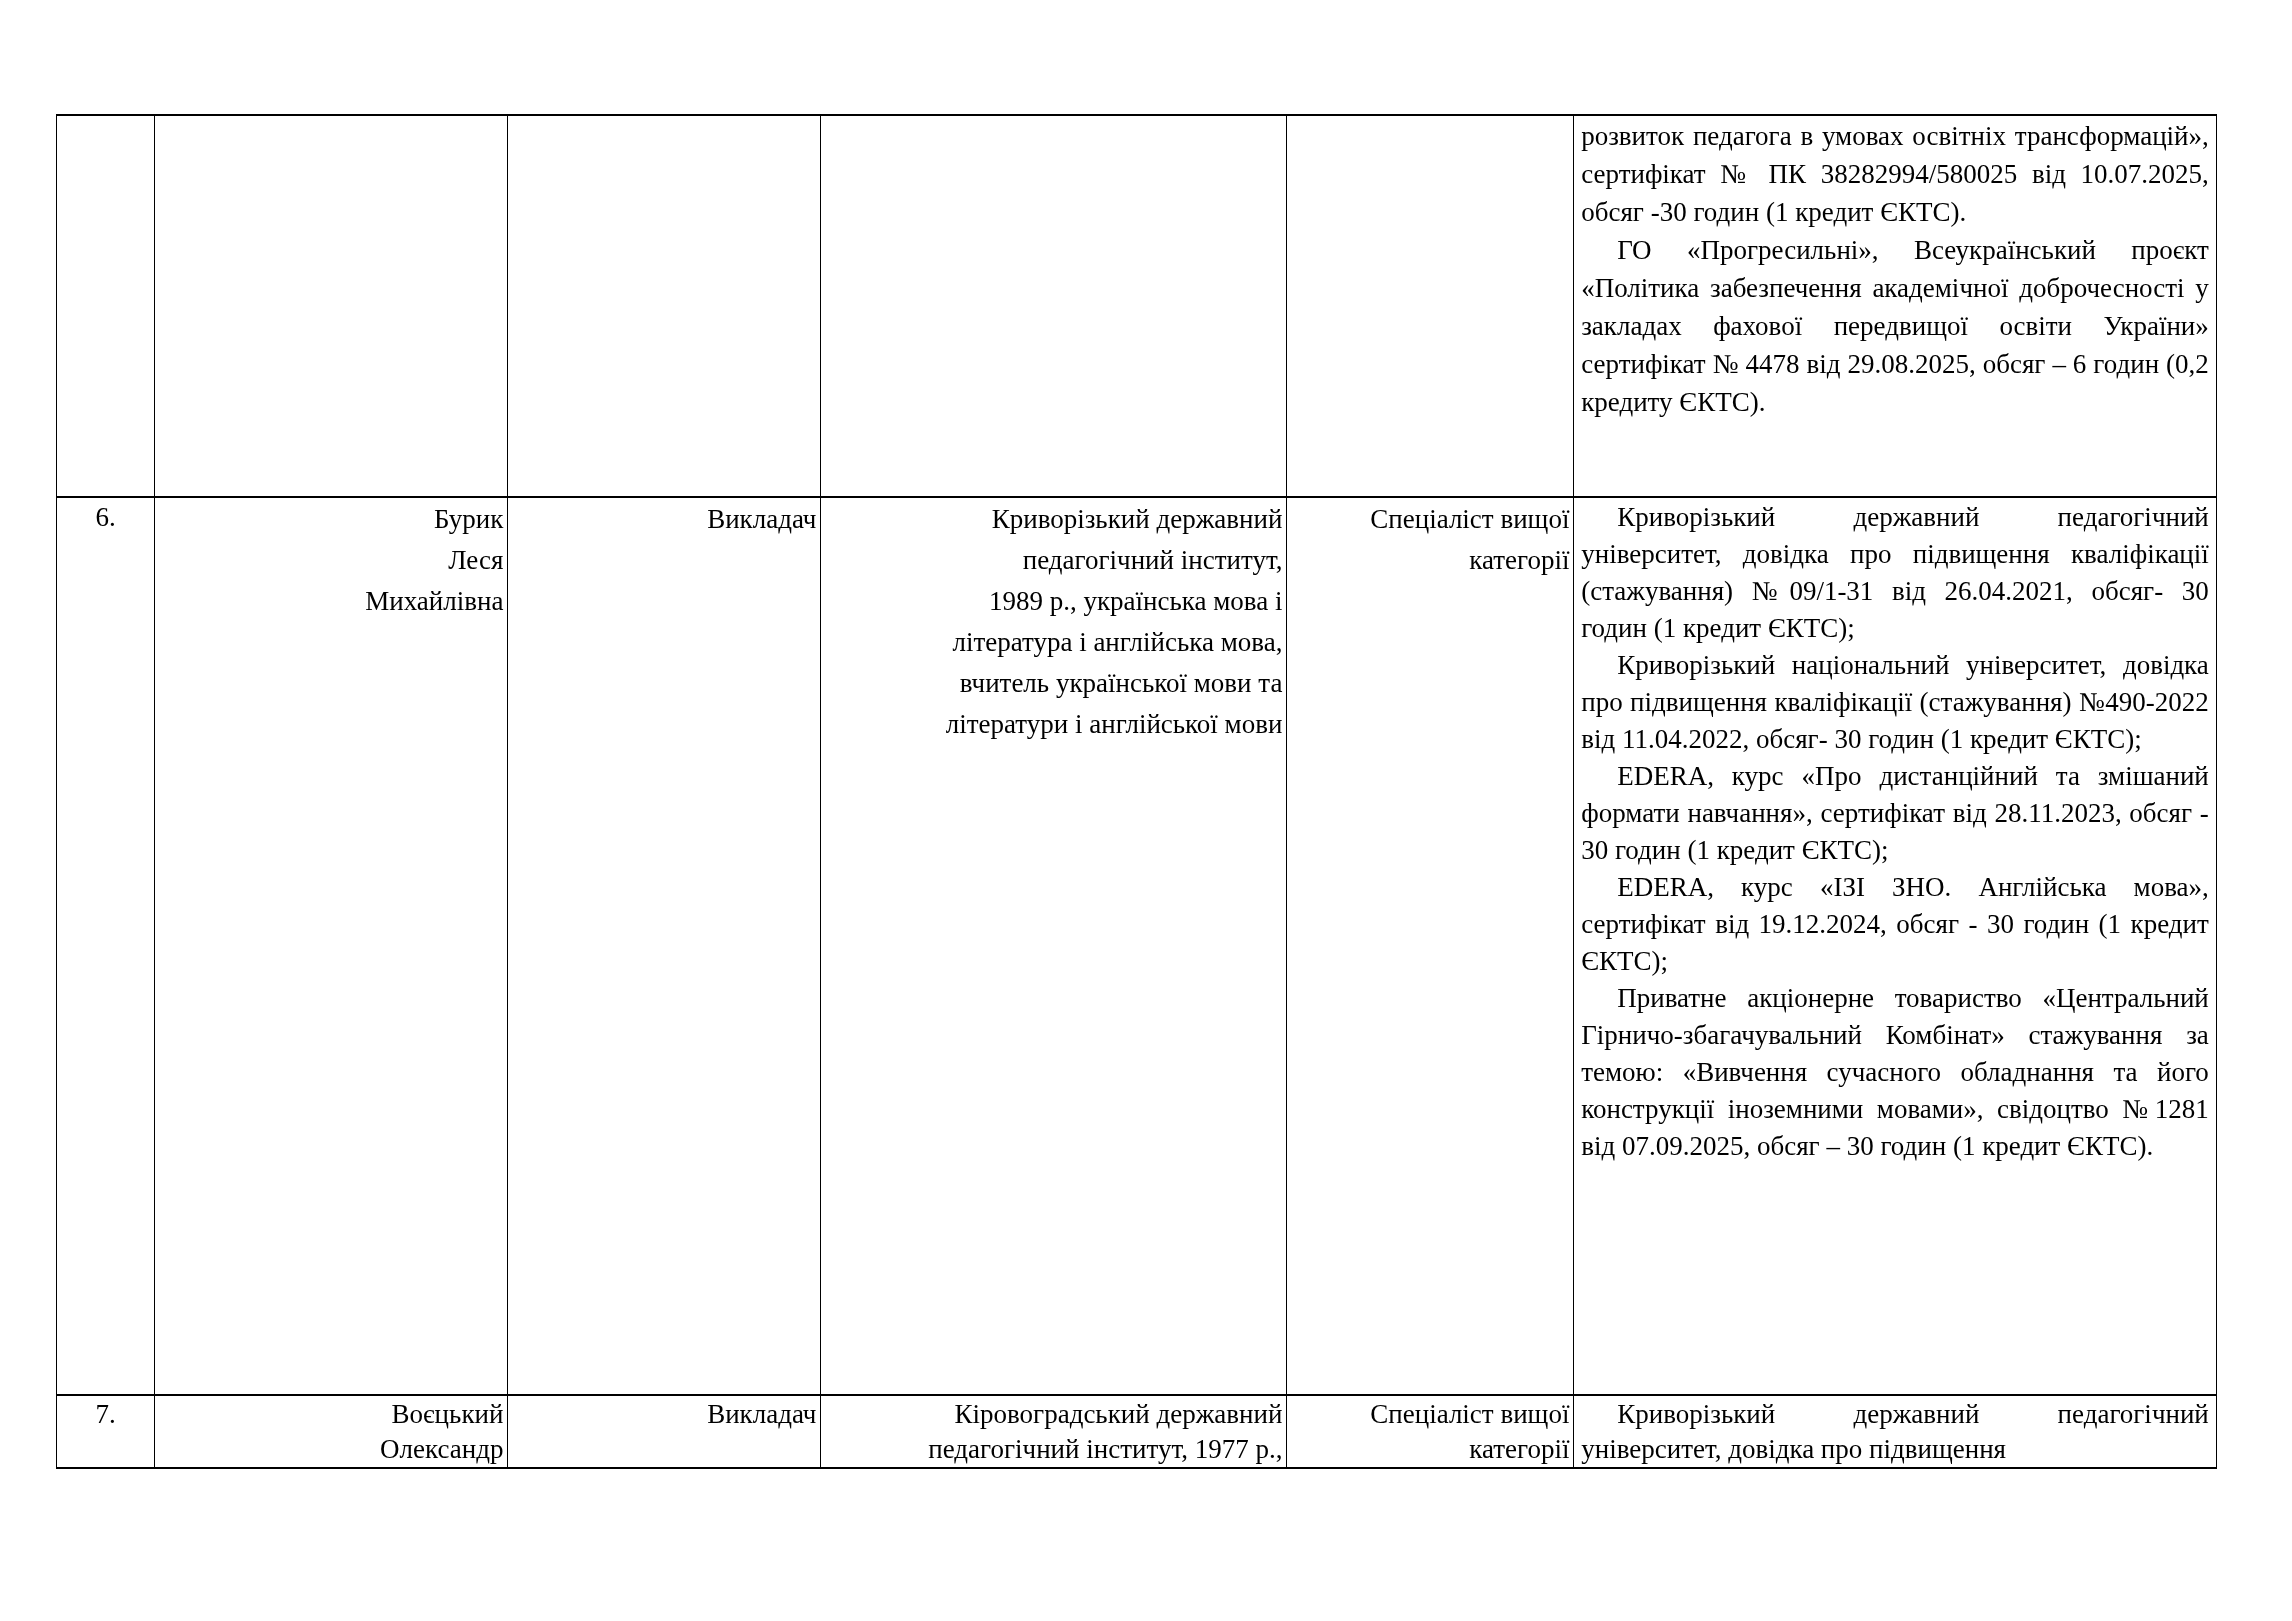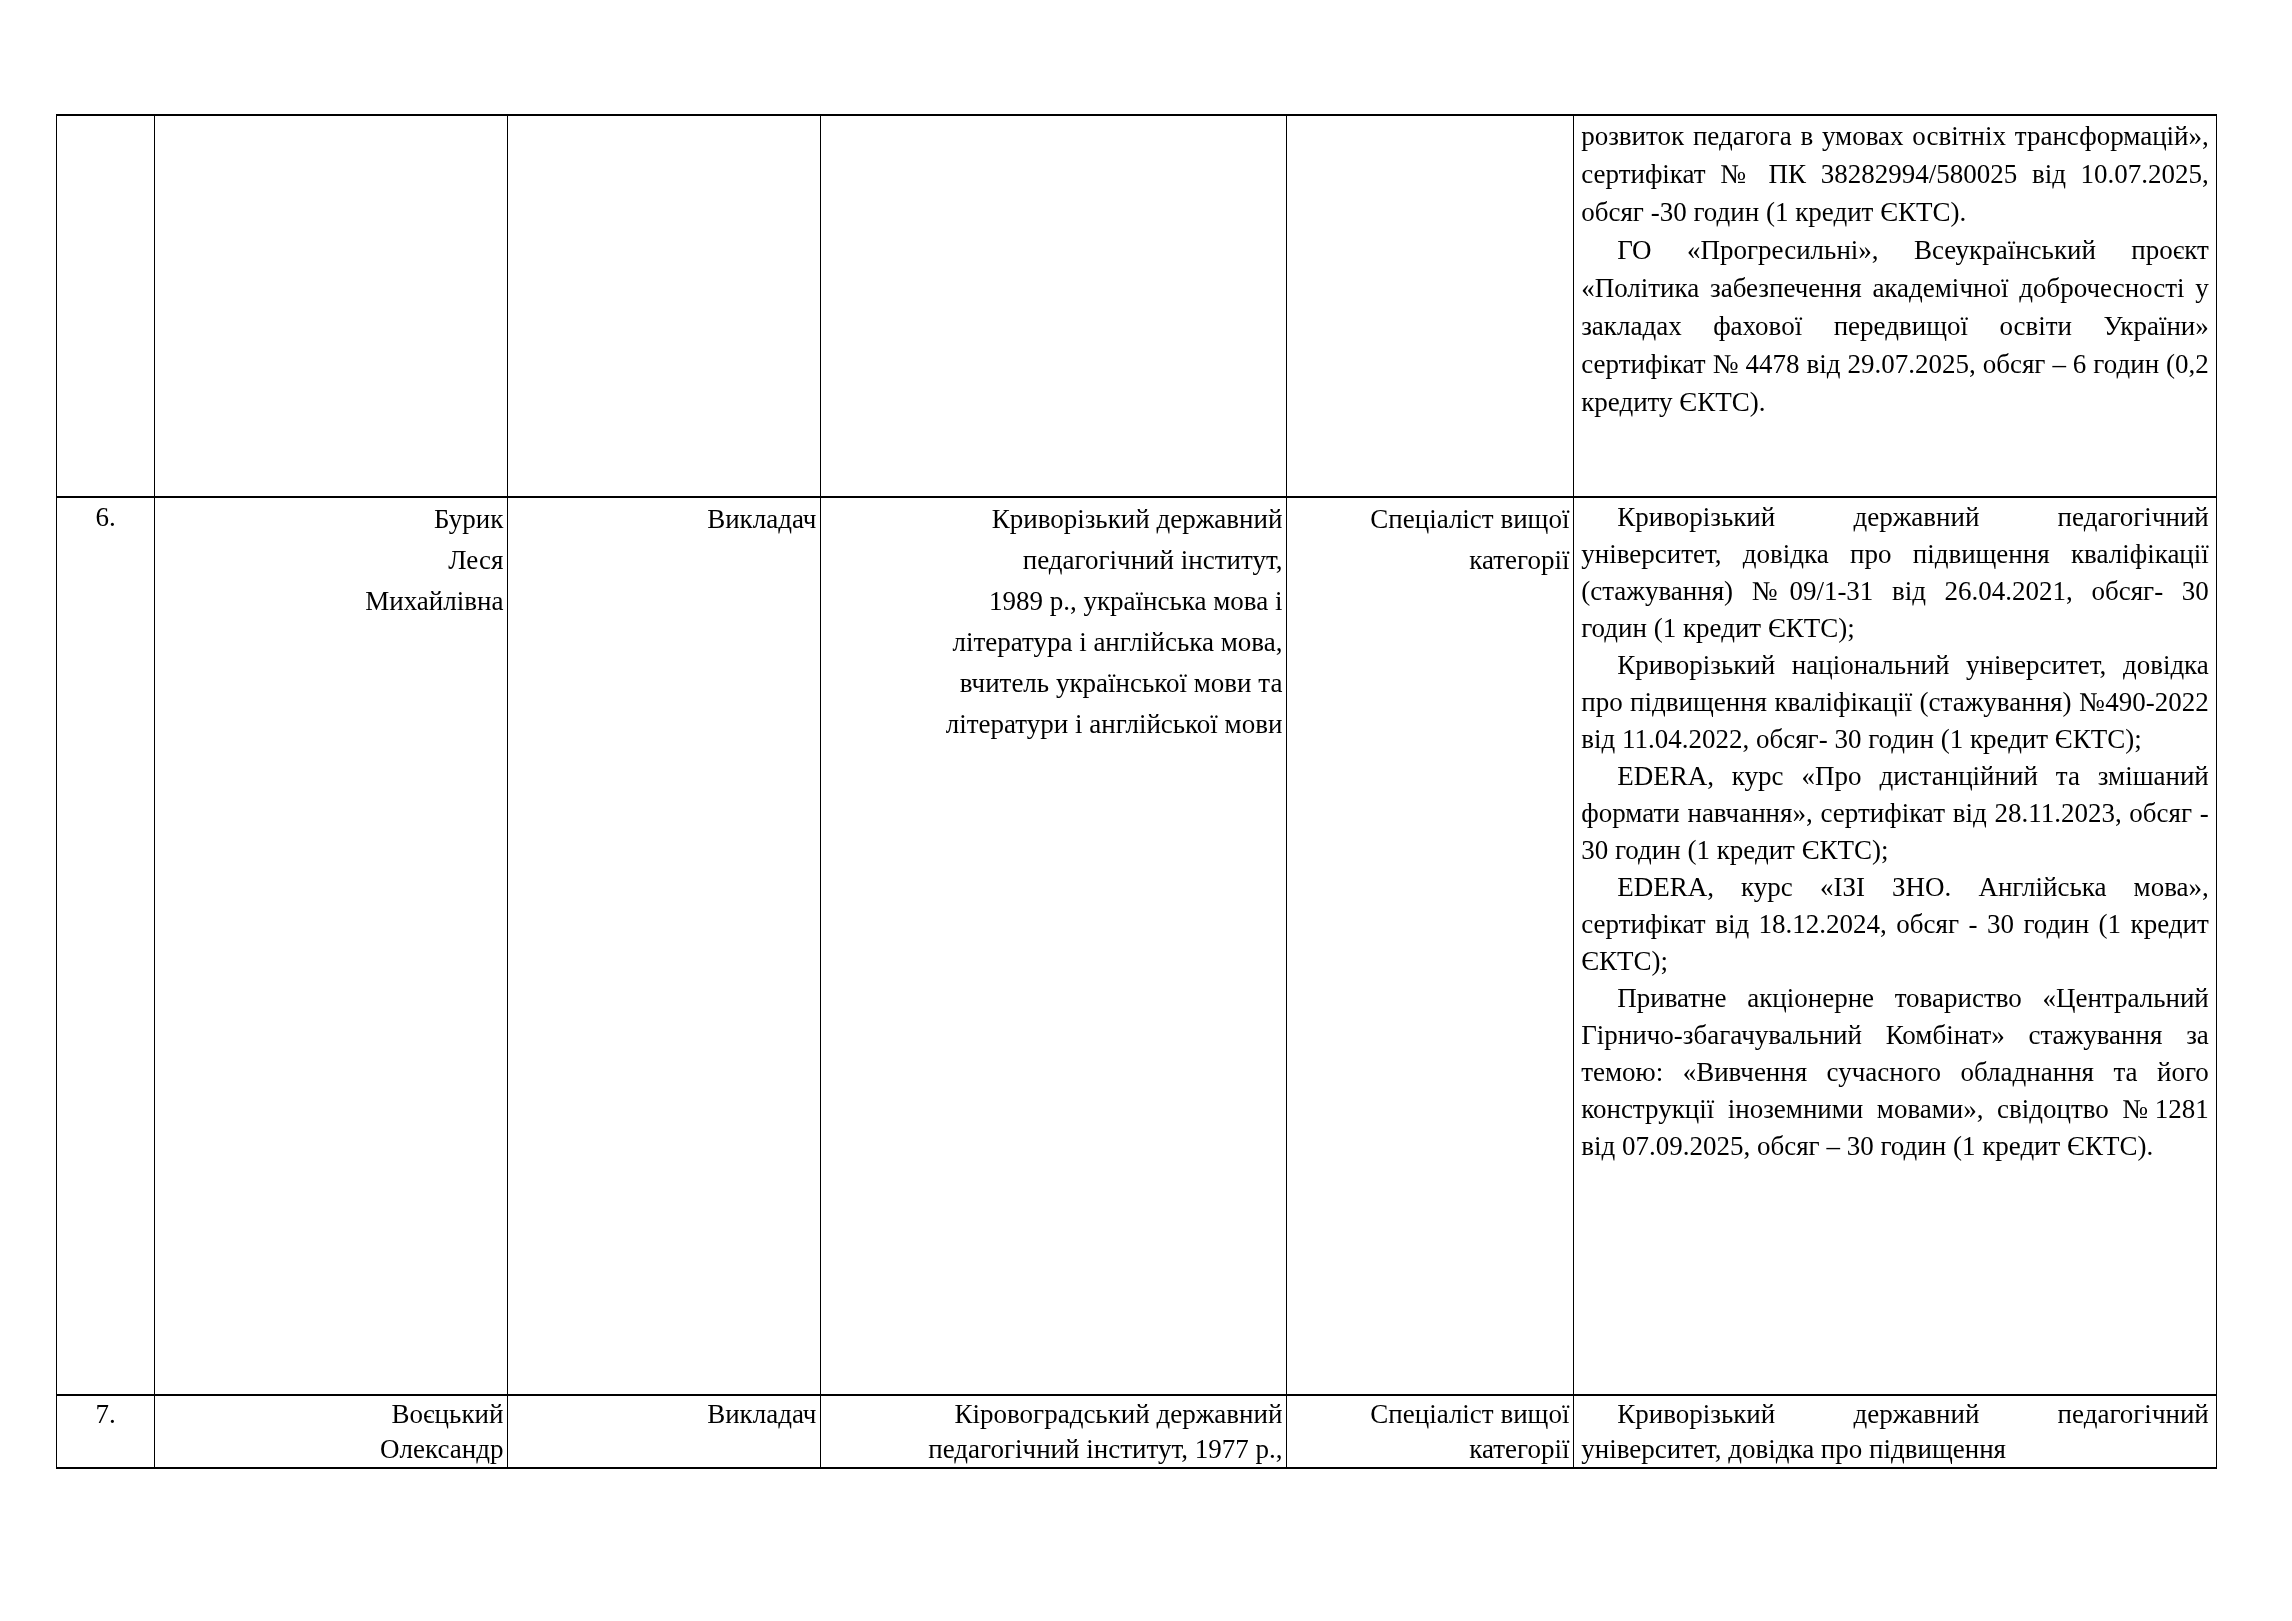--- a/index.html
+++ b/index.html
@@ -82,21 +82,21 @@
 
     <tbody>
         <tr class="r5">
       <td class="num-cell"></td>
       <td class="center-cell"></td>
       <td class="center-cell"></td>
       <td class="center-cell"></td>
       <td class="center-cell"></td>
       <td class="qual-cell">
         <p class="no-indent">розвиток педагога в умовах освітніх трансформацій», сертифікат № ПК 38282994/580025 від 10.07.2025, обсяг -30 годин  (1 кредит ЄКТС).</p>
-        <p>ГО «Прогресильні», Всеукраїнський проєкт «Політика забезпечення академічної доброчесності у закладах фахової передвищої освіти України» сертифікат № 4478 від 29.07.2025, обсяг – 6 годин (0,2 кредиту ЄКТС).</p>
+        <p>ГО «Прогресильні», Всеукраїнський проєкт «Політика забезпечення академічної доброчесності у закладах фахової передвищої освіти України» сертифікат № 4478 від 29.08.2025, обсяг – 6 годин (0,2 кредиту ЄКТС).</p>
       </td>
     </tr>
 
     <tr class="r6">
       <td class="num-cell">6.</td>
       <td class="center-cell">Бурик
 Леся
 Михайлівна</td>
       <td class="center-cell">Викладач</td>
       <td class="center-cell">Криворізький державний
@@ -104,21 +104,21 @@
 1989 р., українська мова і
 література і англійська мова,
 вчитель української мови та
 літератури і англійської мови</td>
       <td class="center-cell">Спеціаліст вищої
 категорії</td>
       <td class="qual-cell">
         <p>Криворізький державний педагогічний університет, довідка про підвищення кваліфікації (стажування) №09/1-31 від 26.04.2021, обсяг- 30 годин (1 кредит ЄКТС);</p>
         <p>Криворізький національний університет, довідка про підвищення кваліфікації (стажування) №490-2022 від 11.04.2022, обсяг- 30 годин (1 кредит ЄКТС);</p>
         <p>EDERA, курс «Про дистанційний та змішаний формати навчання», сертифікат від 28.11.2023, обсяг -  30 годин (1 кредит ЄКТС);</p>
-        <p>EDERA, курс «ІЗІ ЗНО. Англійська мова», сертифікат від 18.12.2024, обсяг - 30 годин (1 кредит ЄКТС);</p>
+        <p>EDERA, курс «ІЗІ ЗНО. Англійська мова», сертифікат від 19.12.2024, обсяг - 30 годин (1 кредит ЄКТС);</p>
         <p>Приватне акціонерне товариство «Центральний Гірничо-збагачувальний Комбінат» стажування за темою: «Вивчення сучасного обладнання та його конструкції іноземними мовами», свідоцтво №1281 від 07.09.2025, обсяг – 30 годин (1 кредит ЄКТС).</p>
       </td>
     </tr>
 
     <tr class="r7">
       <td class="num-cell">7.</td>
       <td class="center-cell">Воєцький
 Олександр</td>
       <td class="center-cell">Викладач</td>
       <td class="center-cell">Кіровоградський державний

